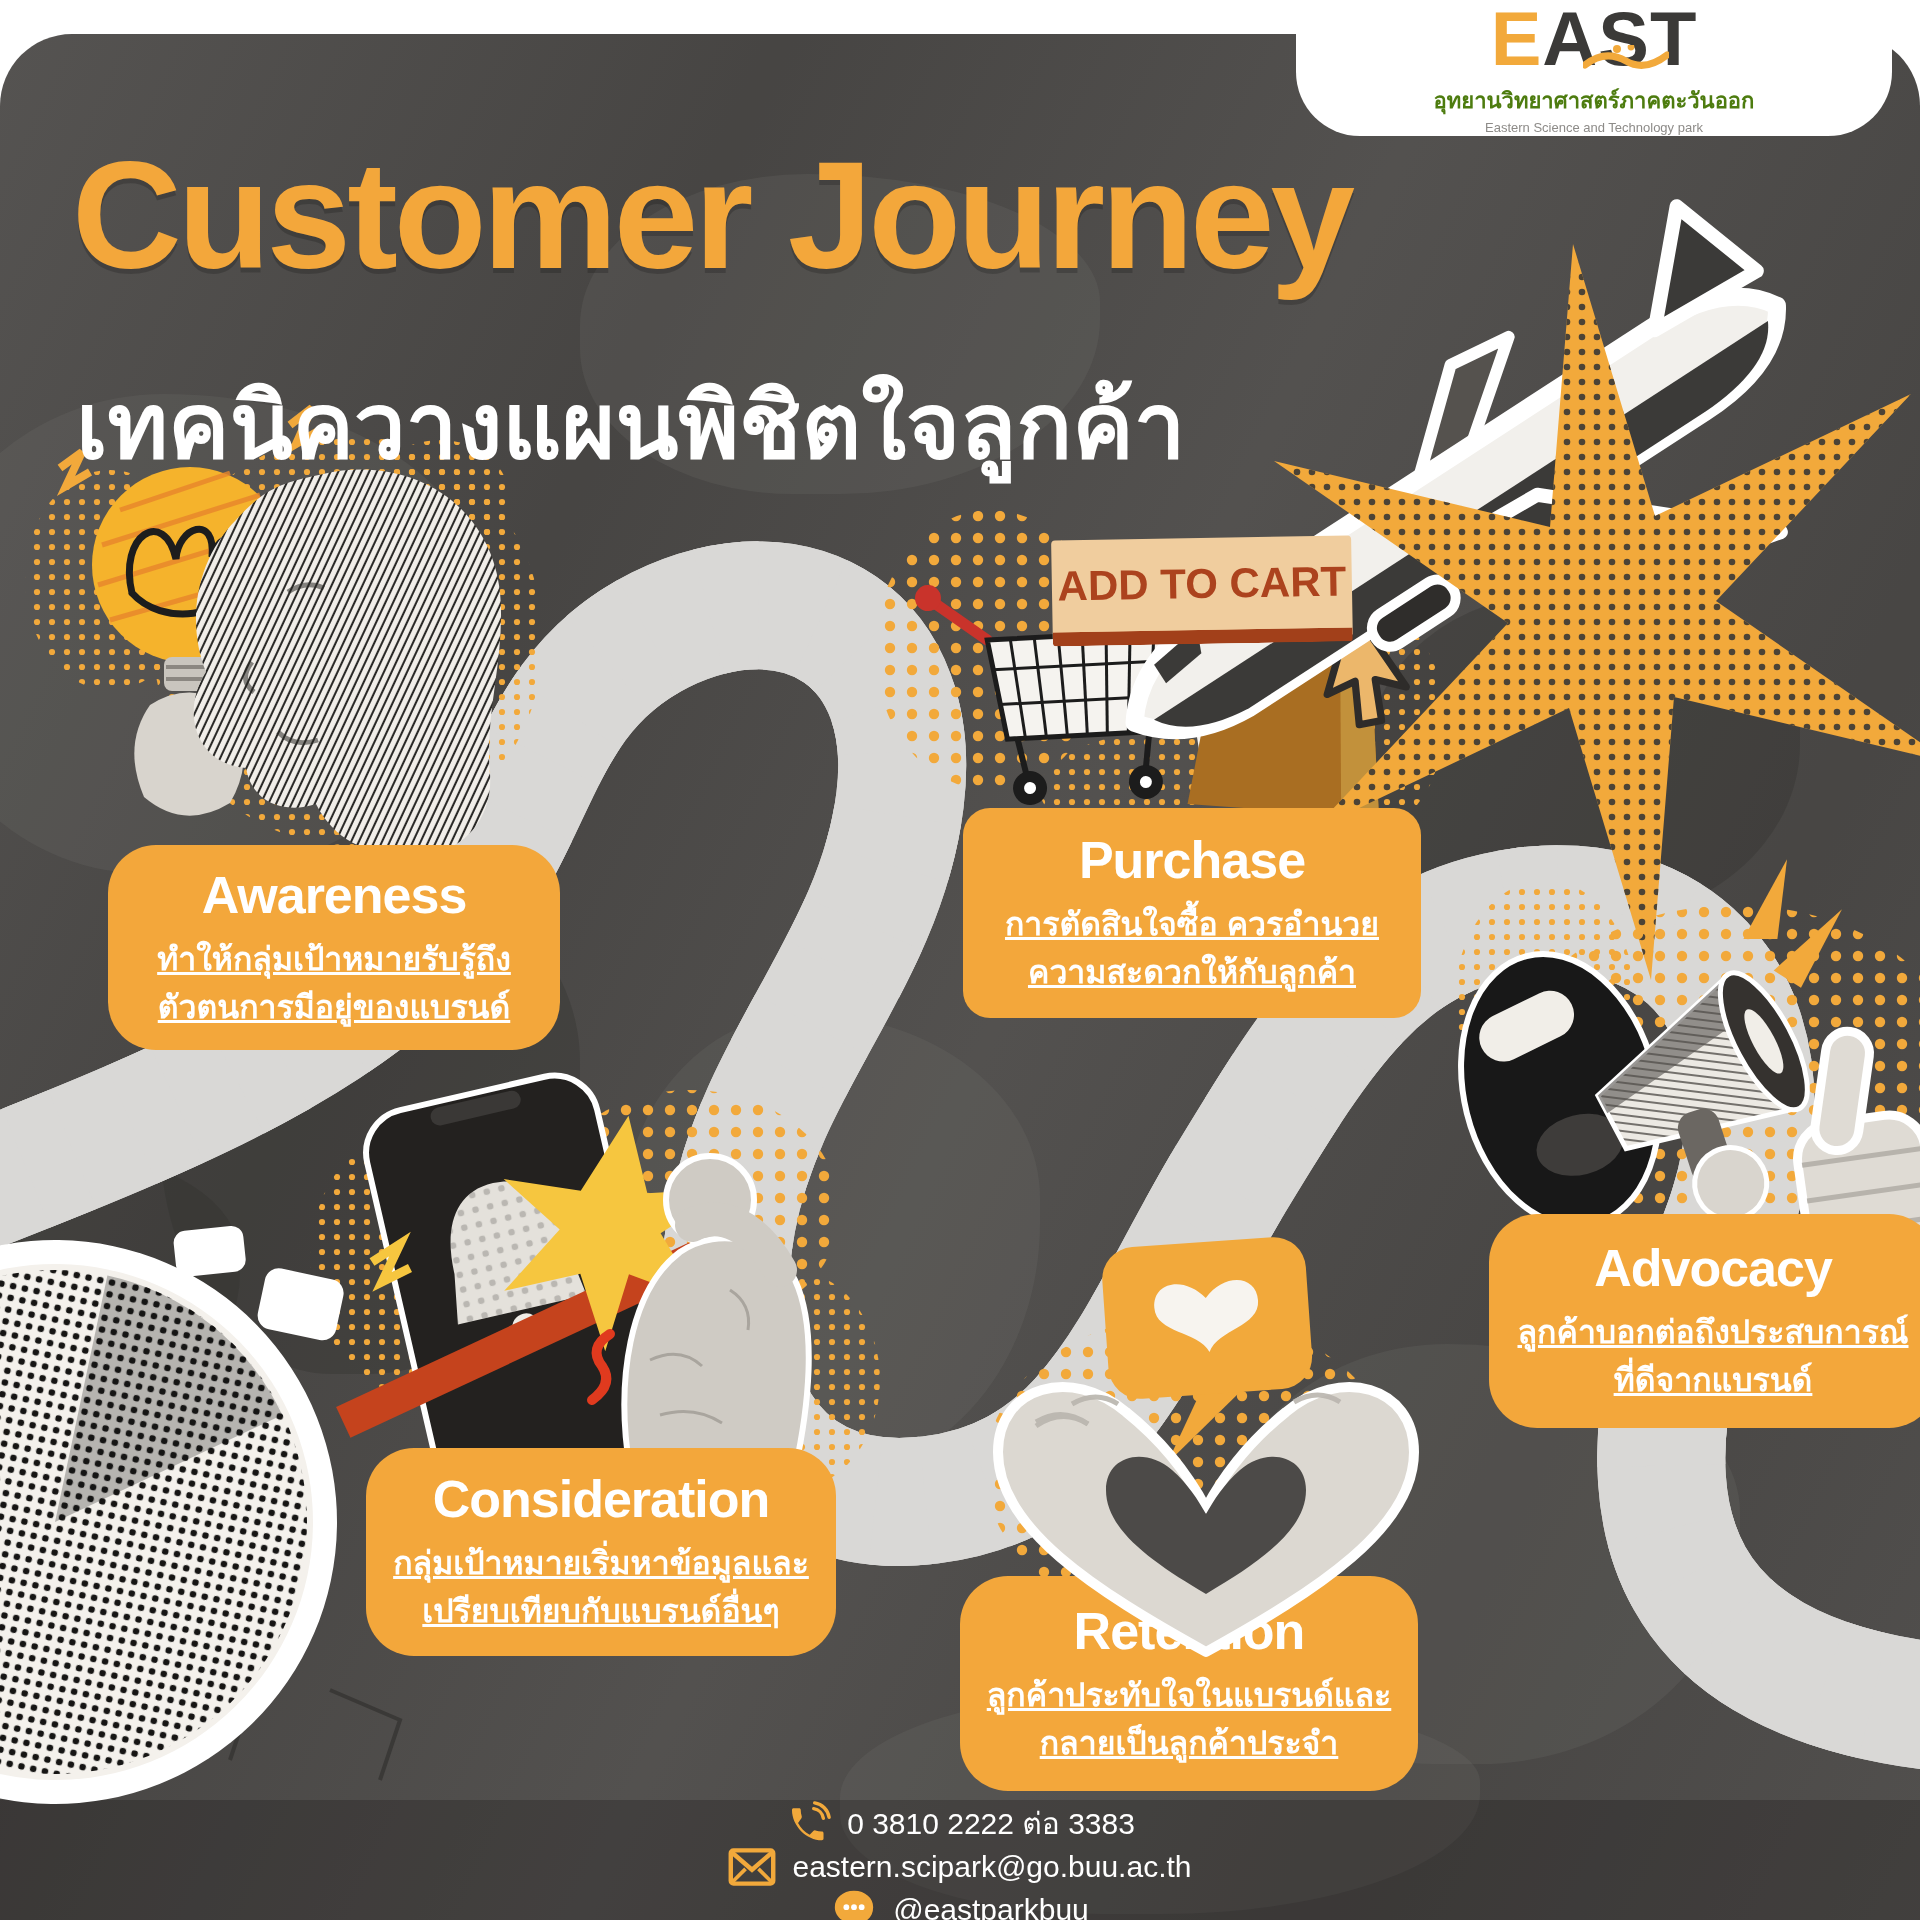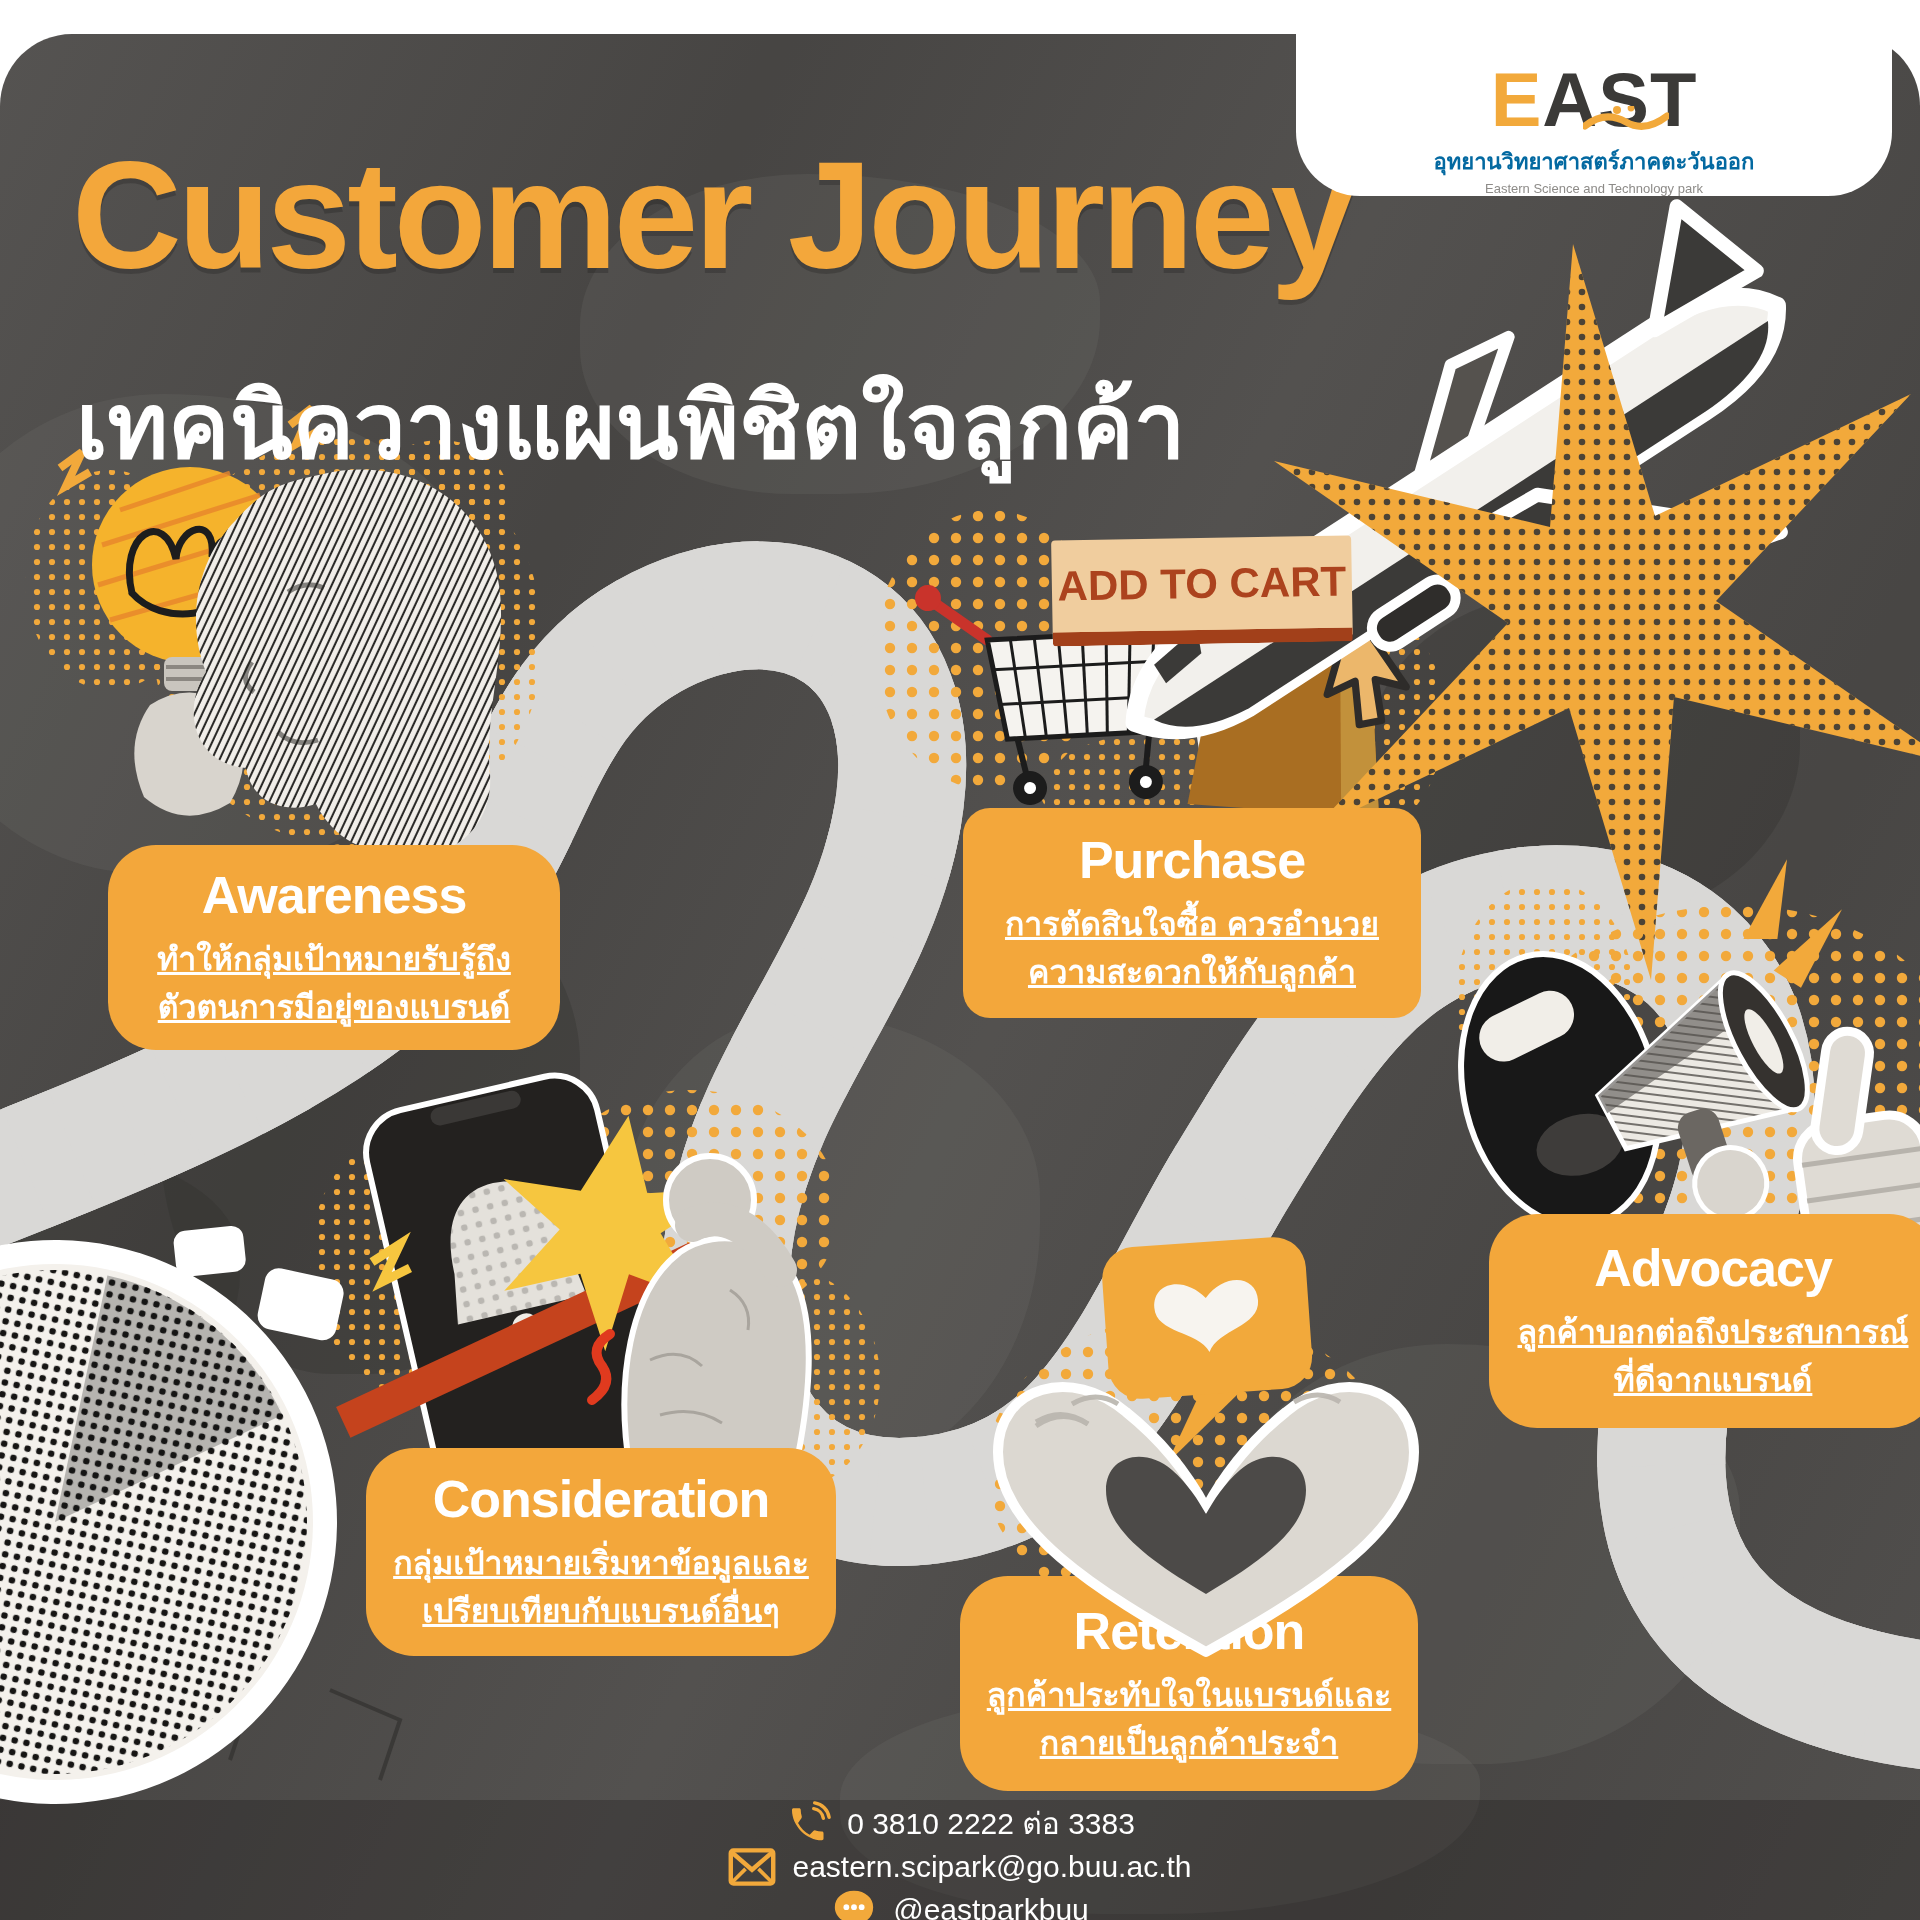--- a/index.html
+++ b/index.html
@@ -24,28 +24,28 @@
     position:absolute;left:72px;top:128px;z-index:20;color:#F3A73B;
     font-size:152px;font-weight:bold;letter-spacing:-4px;white-space:nowrap;
     text-shadow:0 5px 0 rgba(0,0,0,.18);
   }
   #page-subtitle{
     position:absolute;left:76px;top:352px;z-index:20;color:#ffffff;
     font-size:92px;font-weight:bold;letter-spacing:0;white-space:nowrap;
   }
   
   #logo-tab{
-    position:absolute;left:1296px;top:0;width:596px;height:196px;z-index:30;
+    position:absolute;left:1296px;top:0;width:596px;height:136px;z-index:30;
     background:#ffffff;border-radius:0 0 64px 64px;
-    display:flex;flex-direction:column;align-items:center;justify-content:flex-end;
+    display:flex;flex-direction:column;align-items:center;justify-content:center;
   }
   #logo-word{position:relative;font-size:76px;font-weight:bold;letter-spacing:1px;line-height:1;}
   #logo-word .e{color:#F2A93B;} #logo-word .rest{color:#3B3A38;}
   #logo-swoosh{position:absolute;left:92px;top:44px;}
-  #logo-thai{font-size:22px;font-weight:bold;color:#0369a1;margin-top:6px;}
+  #logo-thai{font-size:22px;font-weight:bold;color:#4d7c0f;margin-top:6px;}
   #logo-eng{font-size:13px;color:#8d8b88;margin-top:2px;}
   
   .stage-card{
     position:absolute;z-index:10;background:#F3A73B;border-radius:48px;
     color:#fff;text-align:center;display:flex;flex-direction:column;
     justify-content:center;padding:14px 10px;box-sizing:border-box;
   }
   .stage-title{font-size:52px;font-weight:bold;letter-spacing:-1px;margin-bottom:10px;}
   .stage-desc{font-size:32px;line-height:1.5;font-weight:bold;text-decoration:underline;}
   #card-awareness   {left:108px;  top:845px;  width:452px; height:205px;}

